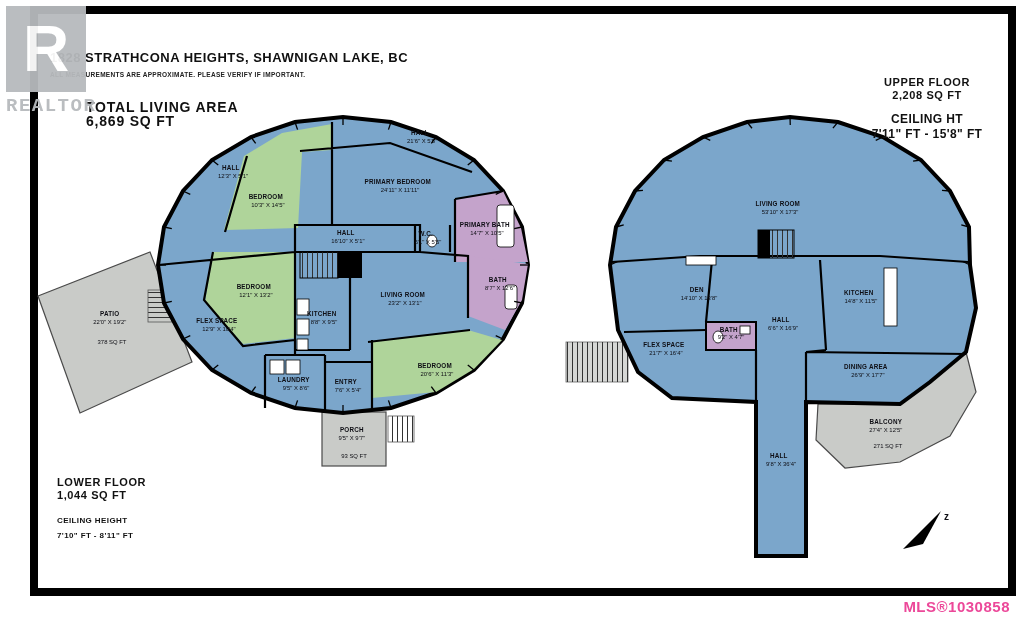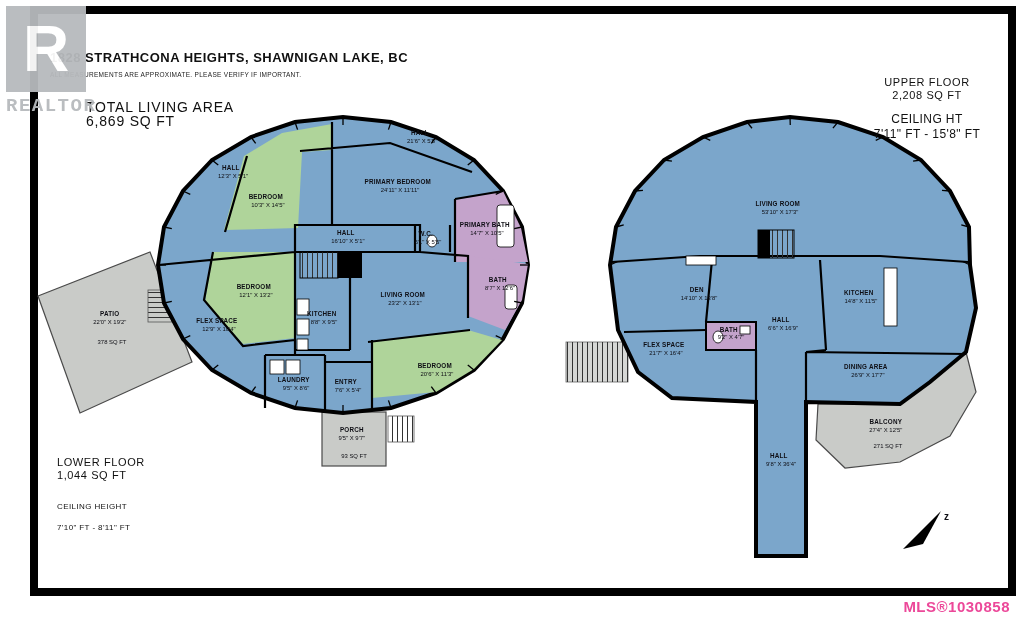--- a/index.html
+++ b/index.html
@@ -5,31 +5,31 @@
   html,body{margin:0;padding:0;}
   body{
     width:1024px;height:621px;background:#ffffff;
     font-family:"Liberation Sans",sans-serif;position:relative;overflow:hidden;color:#111;
   }
   #frame{
     position:absolute;left:30px;top:6px;width:970px;height:574px;
     border:8px solid #000;z-index:1;
   }
   #plan-svg{position:absolute;left:0;top:0;z-index:2;}
-  .txt{position:absolute;z-index:3;white-space:nowrap;}
+  .txt{position:absolute;z-index:3;white-space:nowrap;font-weight:bold;}
   .hdr-address{left:50px;top:50px;font-size:13px;font-weight:600;letter-spacing:.5px;color:#101010;}
   .hdr-disclaimer{left:50px;top:71px;font-size:6.5px;letter-spacing:.3px;color:#222;}
   .hdr-total{left:50px;top:100px;font-size:14px;letter-spacing:.8px;line-height:14px;color:#101010;margin-left:36px;}
   .blk-upper{left:862px;top:76px;width:130px;text-align:center;line-height:13px;}
   .blk-upper .t1{font-size:11px;letter-spacing:.6px;}
   .blk-upper .t2{font-size:12px;letter-spacing:.4px;margin-top:2px;}
   .blk-upper .gap{height:9px;}
-  .blk-lower{left:57px;top:456px;line-height:13px;}
+  .blk-lower{left:57px;top:476px;line-height:13px;}
   .blk-lower .t1{font-size:11px;letter-spacing:.6px;}
-  .blk-lower .t2{font-size:8px;letter-spacing:.4px;margin-top:8px;}
+  .blk-lower .t2{font-size:8px;letter-spacing:.4px;margin-top:2px;}
   .blk-lower .gap{height:10px;}
   .watermark{position:absolute;left:6px;top:6px;z-index:5;opacity:.95;}
   .wm-logo{
     width:80px;height:86px;background:#b7babd;color:#ffffff;
     display:flex;align-items:center;justify-content:center;
     font-size:64px;font-weight:800;
   }
   .wm-text{margin-top:3px;color:#b7babd;font-weight:700;font-size:19px;letter-spacing:1.5px;font-family:Liberation Mono, monospace;}
   .mls{position:absolute;right:14px;top:598px;z-index:3;font-size:15px;font-weight:700;
        letter-spacing:.5px;color:#ec4899;}

